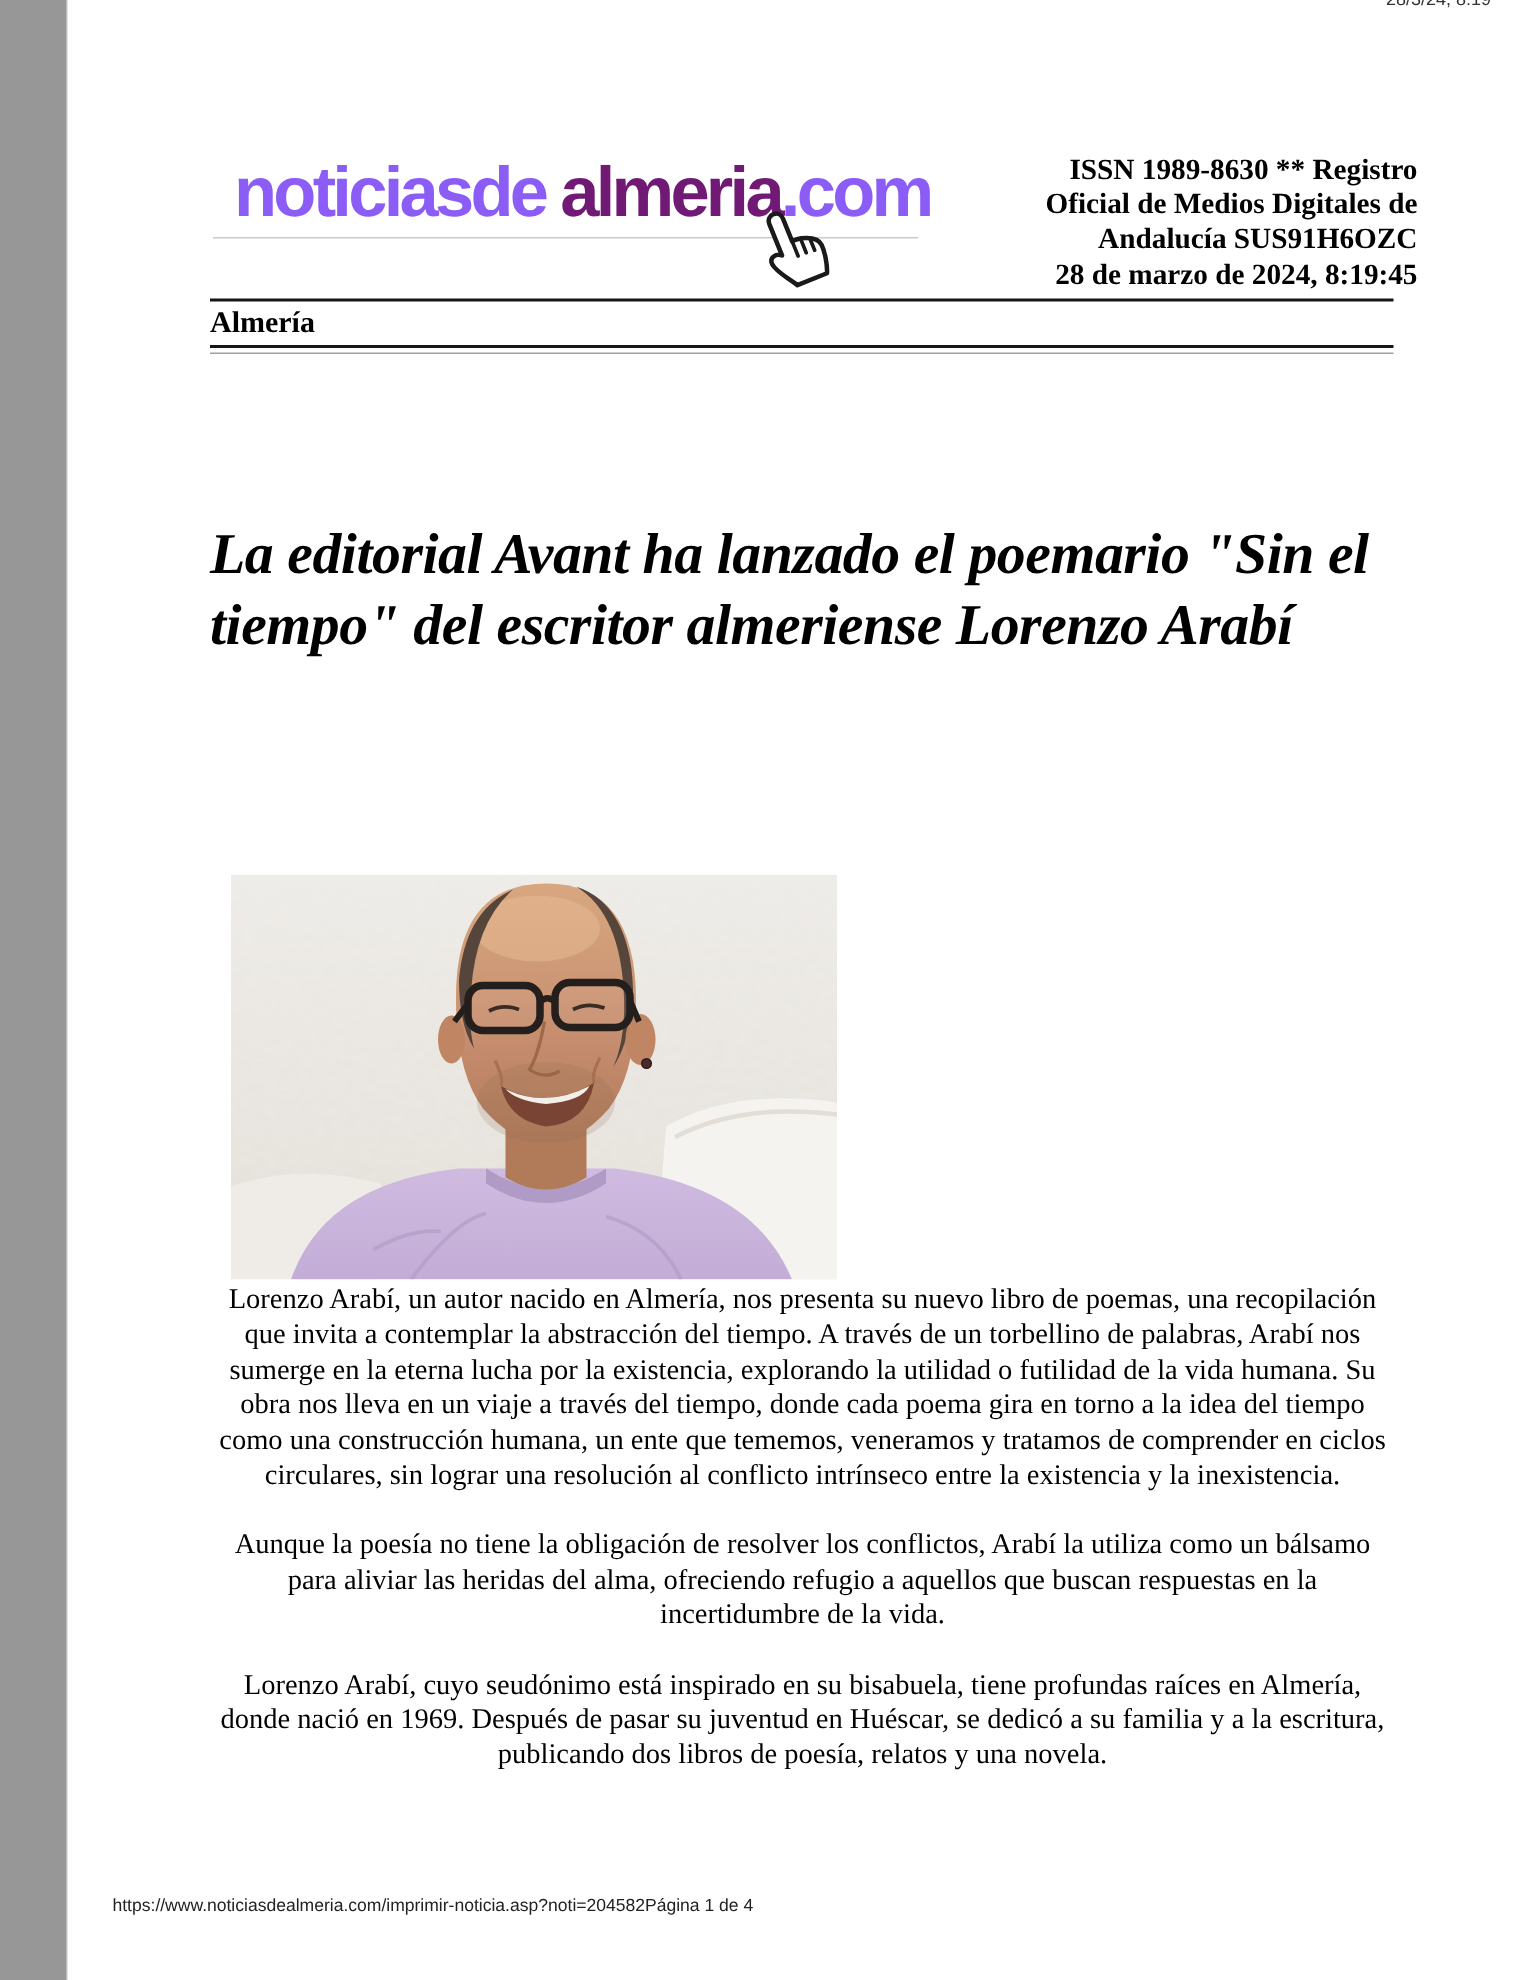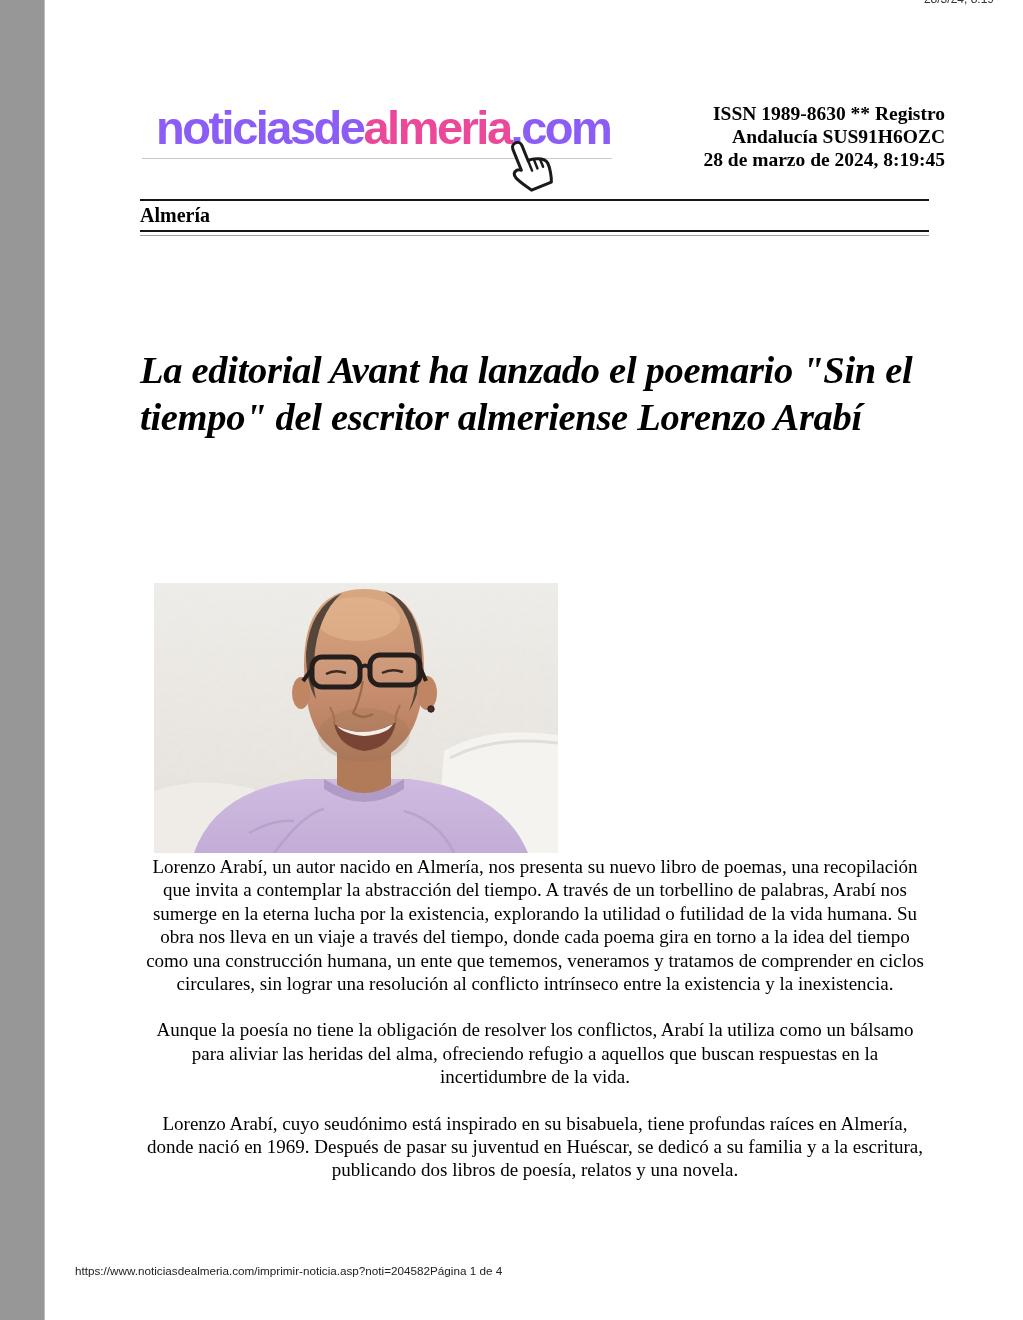--- a/index.html
+++ b/index.html
@@ -19,21 +19,21 @@
   .corner-time{
     position:absolute;top:-8px;right:29px;
     font-family:"Liberation Sans", sans-serif;font-size:12px;color:#333;
   }
   .logo-text{
     position:absolute;left:111px;top:104px;white-space:nowrap;
     font-family:"Liberation Sans", sans-serif;font-weight:bold;
     font-size:47px;letter-spacing:-2.5px;line-height:1;
   }
   .logo-navy{color:#8b5cf6;}
-  .logo-orange{color:#ec4899;}
+  .logo-orange{color:#701a75;margin-left:10px;}
   .logo-underline{
     position:absolute;left:97px;top:158px;width:470px;height:1px;background:#c9c9c9;
   }
   .cursor-icon{position:absolute;left:455px;top:134px;width:62px;height:64px;}
   .registry{
     position:absolute;left:540px;top:102px;width:360px;
     text-align:right;font-weight:bold;font-size:19.5px;line-height:23.2px;
   }
   .rule{position:absolute;left:95px;width:789px;}
   .rule-a{top:199px;height:2px;background:#161616;}
@@ -76,20 +76,21 @@
 
   <svg class="cursor-icon" viewBox="0 0 32 34" xmlns="http://www.w3.org/2000/svg">
     <g transform="rotate(-22 16 17)">
       <path d="M13 2.5 C14.6 2.5 15.6 3.7 15.6 5.2 L15.6 14 C17 13.4 24.5 14.8 24.8 19 C25 21.6 24 26.5 22.8 29 L11.5 29 C9.8 26 6 21.5 6 18.5 C6 16.3 8.6 15.6 10.4 17.2 L10.4 5.2 C10.4 3.7 11.4 2.5 13 2.5 Z" fill="#ffffff" stroke="#1a1a1a" stroke-width="1.6" stroke-linejoin="round"></path>
       <path d="M15.6 14 L15.6 19.5 M18.7 14.8 L18.7 19.5 M21.8 15.6 L21.8 19.8" fill="none" stroke="#1a1a1a" stroke-width="1.3" stroke-linecap="round"></path>
     </g>
   </svg>
 
   <div class="registry">
     <div>ISSN 1989-8630 ** Registro</div>
+    <div>Oficial de Medios Digitales de</div>
     <div>Andalucía SUS91H6OZC</div>
     <div>28 de marzo de 2024, 8:19:45</div>
   </div>
 
   <div class="rule rule-a"></div>
   <div class="section-label">Almería</div>
   <div class="rule rule-b"></div>
   <div class="rule rule-c"></div>
 
   <h1 class="headline" style="margin:0;">La editorial Avant ha lanzado el poemario "Sin el tiempo" del escritor almeriense Lorenzo Arabí</h1>

